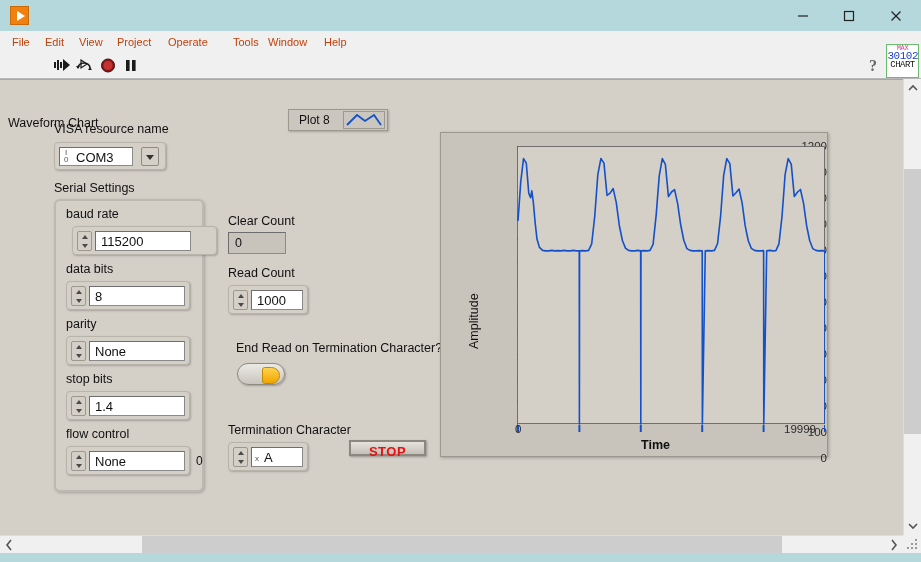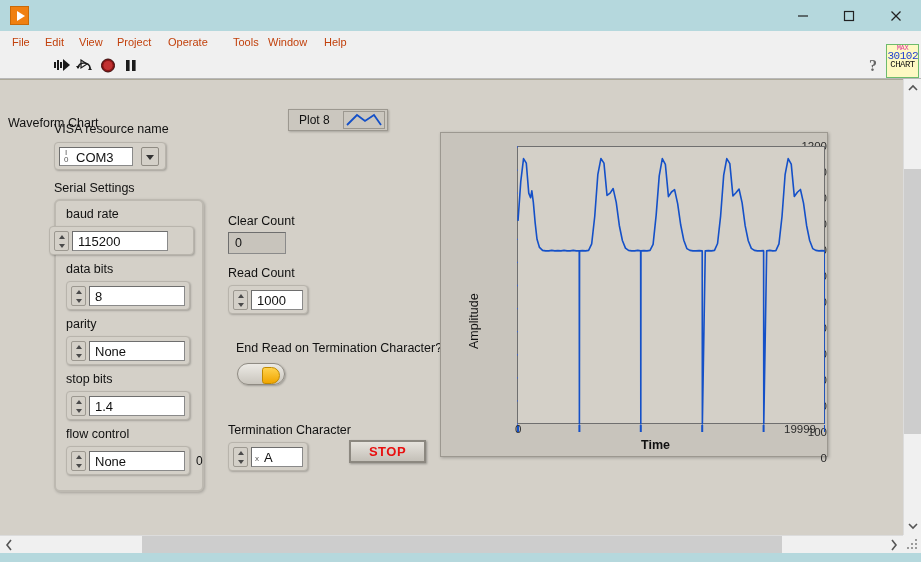--- a/index.html
+++ b/index.html
@@ -27,21 +27,21 @@
     border-bottom:1px solid #dcdcdc;}
   .menuitem{position:absolute;top:3px;height:16px;font-size:11px;color:#c2410c;
     padding:0 6px;line-height:16px;white-space:nowrap;cursor:default;}
 
   
   .toolbar{position:absolute;left:0;top:53px;width:921px;height:25px;background:#f0f0f0;
     border-bottom:1px solid #b8b8b8;}
   .tbtn{position:absolute;top:3px;width:21px;height:19px;cursor:default;}
   .tbtn svg{display:block;}
   .help-btn{position:absolute;left:863px;top:3px;width:20px;height:19px;cursor:default;}
-  .vi-icon{position:absolute;left:886px;top:44px;width:33px;height:34px;background:#fef9c3;
+  .vi-icon{position:absolute;left:886px;top:44px;width:33px;height:34px;background:#ffffff;
     border:1px solid #6dbb6d;box-sizing:border-box;overflow:hidden;}
   .vi-icon .l1{position:absolute;left:0;right:0;top:-1px;text-align:center;font-size:7px;
     color:#e040a0;font-family:"Liberation Mono",monospace;letter-spacing:-0.3px;}
   .vi-icon .l2{position:absolute;left:0;right:0;top:5px;text-align:right;font-size:11px;
     color:#2040d0;font-family:"Liberation Mono",monospace;letter-spacing:-0.5px;}
   .vi-icon .l3{position:absolute;left:0;right:0;top:15px;text-align:center;font-size:9px;
     color:#111;font-family:"Liberation Mono",monospace;letter-spacing:-0.5px;}
 
   
   .panel{position:absolute;left:0;top:79px;width:903px;height:456px;background:#d4d0c8;
@@ -224,21 +224,21 @@
         </div>
         <div class="val" style="left:16px">COM3</div>
       </div>
       <div class="ring-btn" style="left:86px;top:4px;height:19px"></div>
     </div>
 
     <div class="lbl" style="left:54px;top:101px">Serial Settings</div>
     <div class="cluster" style="left:54px;top:119px;width:150px;height:293px"></div>
 
     <div class="lbl" style="left:66px;top:127px">baud rate</div>
-    <div class="ctl-frame" style="left:49px;top:146px;width:145px;height:29px">
+    <div class="ctl-frame" style="left:72px;top:146px;width:145px;height:29px">
       <div class="spin" style="left:4px;top:4px;height:20px">
         <div class="up">
             <span class="arrow-up"></span>
           </div>
         <div class="dn">
             <span class="arrow-dn"></span>
           </div>
       </div>
       <div class="ctl-inner" style="left:22px;top:4px;width:96px;height:20px">
         <div class="val">115200</div>
@@ -340,21 +340,21 @@
         <div class="dn">
             <span class="arrow-dn"></span>
           </div>
       </div>
       <div class="ctl-inner" style="left:22px;top:4px;width:52px;height:20px">
         <div class="val" style="left:3px;font-size:8px;color:#555;top:60%">x</div>
         <div class="val" style="left:12px">A</div>
       </div>
     </div>
 
-    <div class="stopbtn" style="left:349px;top:360px;width:77px;height:23px;line-height:19px">STOP</div>
+    <div class="stopbtn" style="left:349px;top:360px;width:77px;height:16px;line-height:19px">STOP</div>
 
     <div class="chart-title" style="left:8px;top:36px;position:absolute">Waveform Chart</div>
 
     <div class="legend" style="left:288px;top:29px">
       <div class="name">Plot 8</div>
       <div class="swatch">
         <svg width="40" height="16" viewBox="0 0 40 16">
           <polyline points="3,13 13,3 21,9 30,3 37,13" fill="none" stroke="#1450c8" stroke-width="1.8"></polyline>
         </svg>
       </div>

